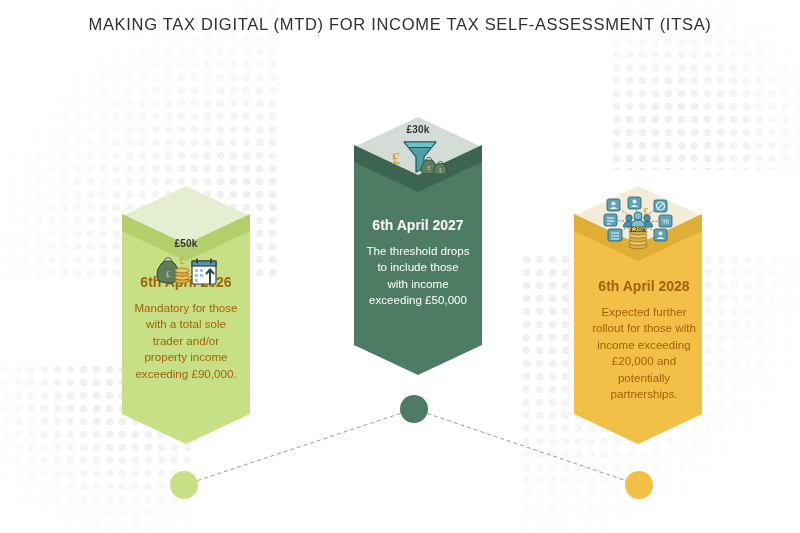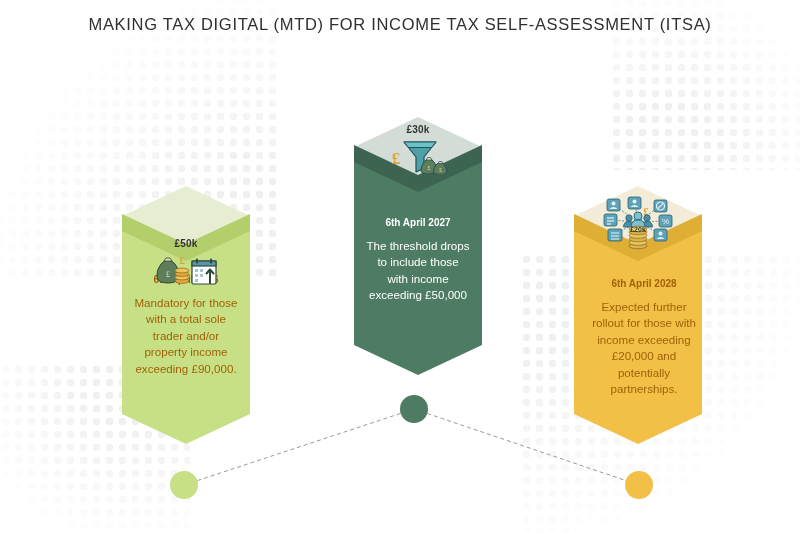--- a/index.html
+++ b/index.html
@@ -95,21 +95,21 @@
   .col-svg { display: block; }
 
   .col-text {
     position: absolute;
     left: 0; right: 0;
     text-align: center;
     box-sizing: border-box;
     padding: 0 12px;
   }
   .col-date {
-    font-size: 10px;
+    font-size: 14px;
     font-weight: bold;
     margin: 0 0 9px 0;
     line-height: 1.2;
   }
   .col-desc {
     font-size: 11.6px;
     line-height: 1.42;
     margin: 0;
     font-weight: 400;
   }

